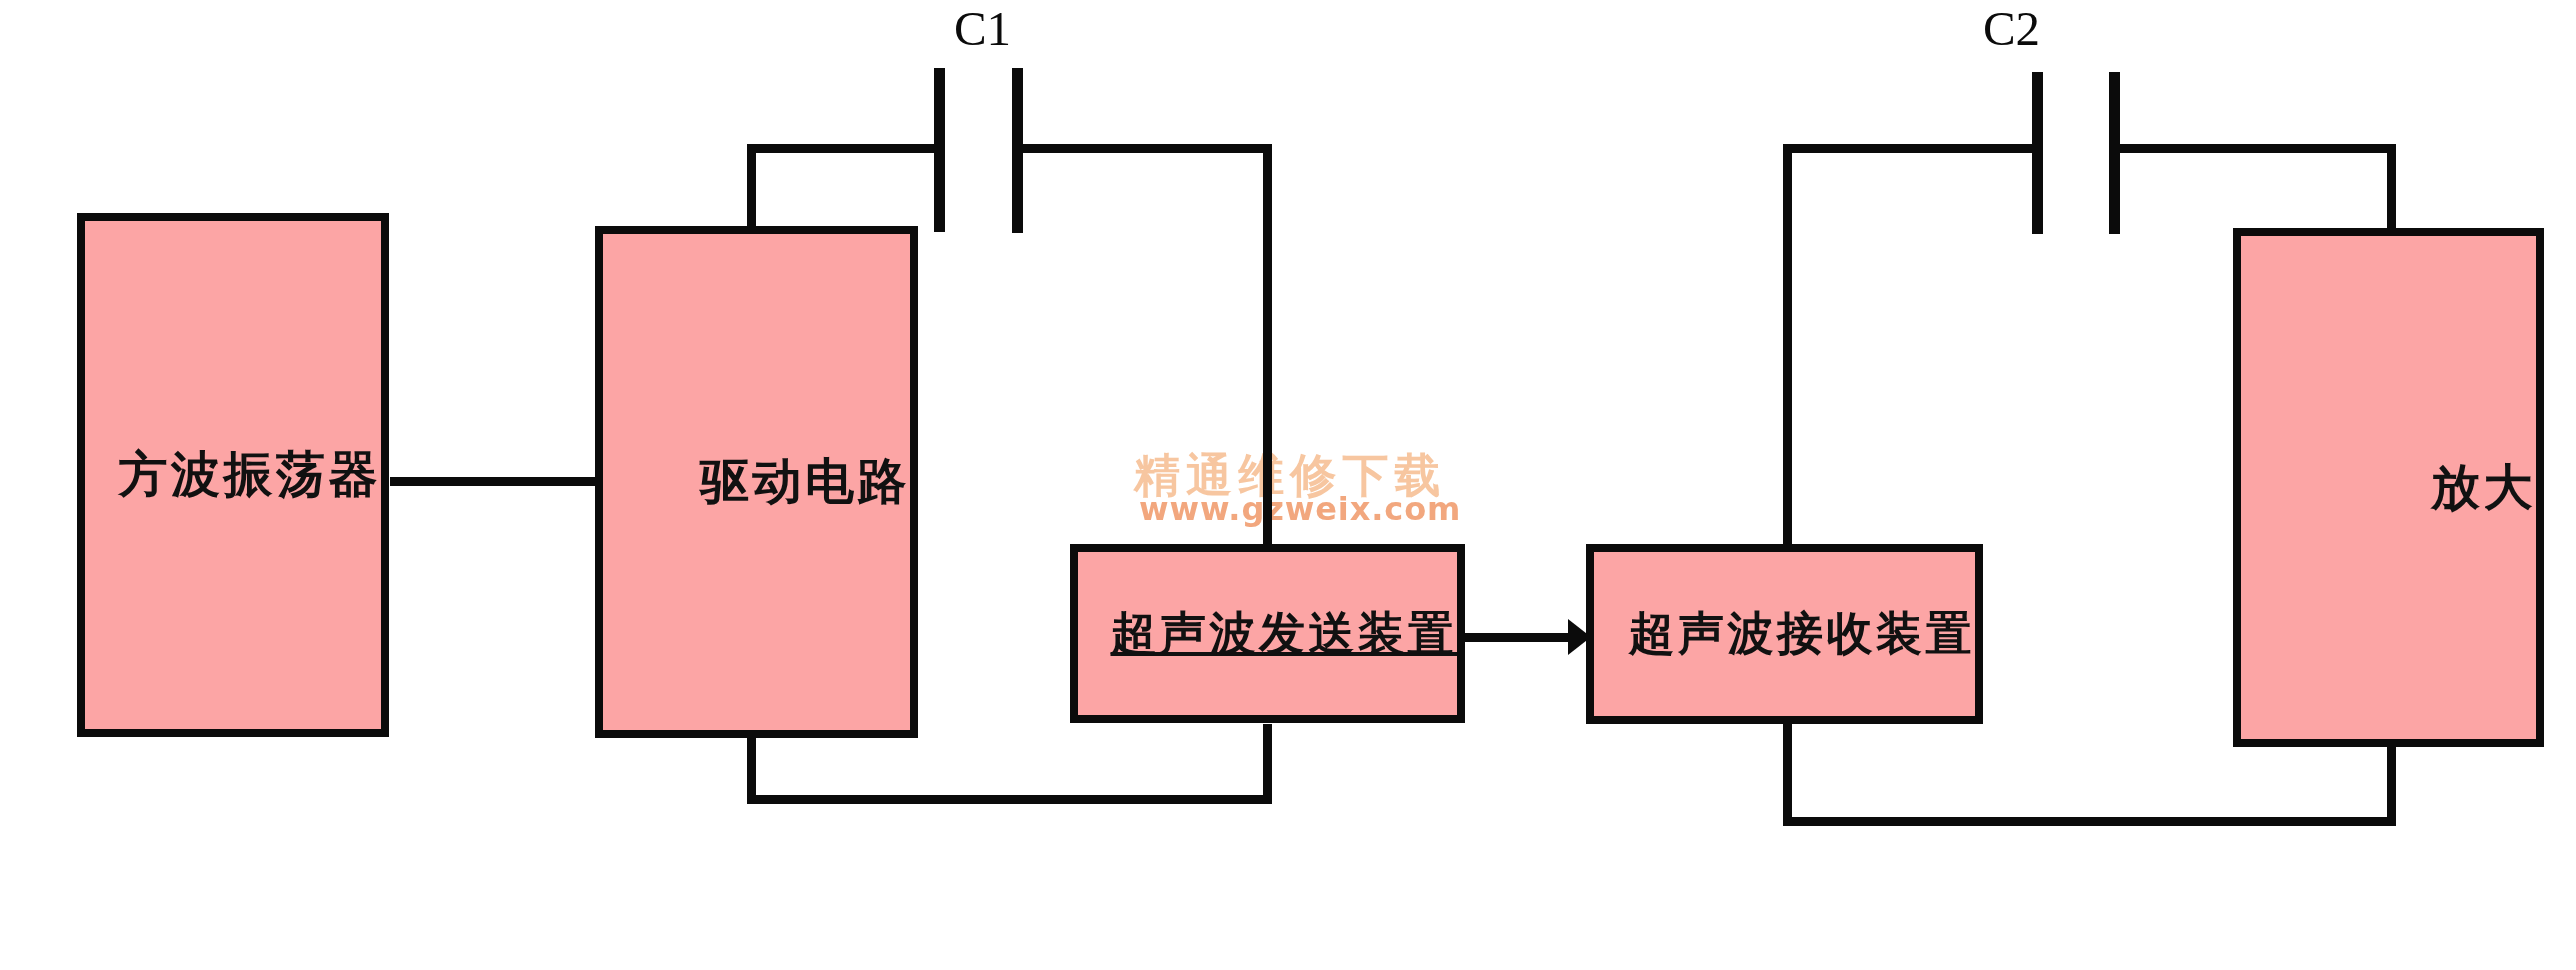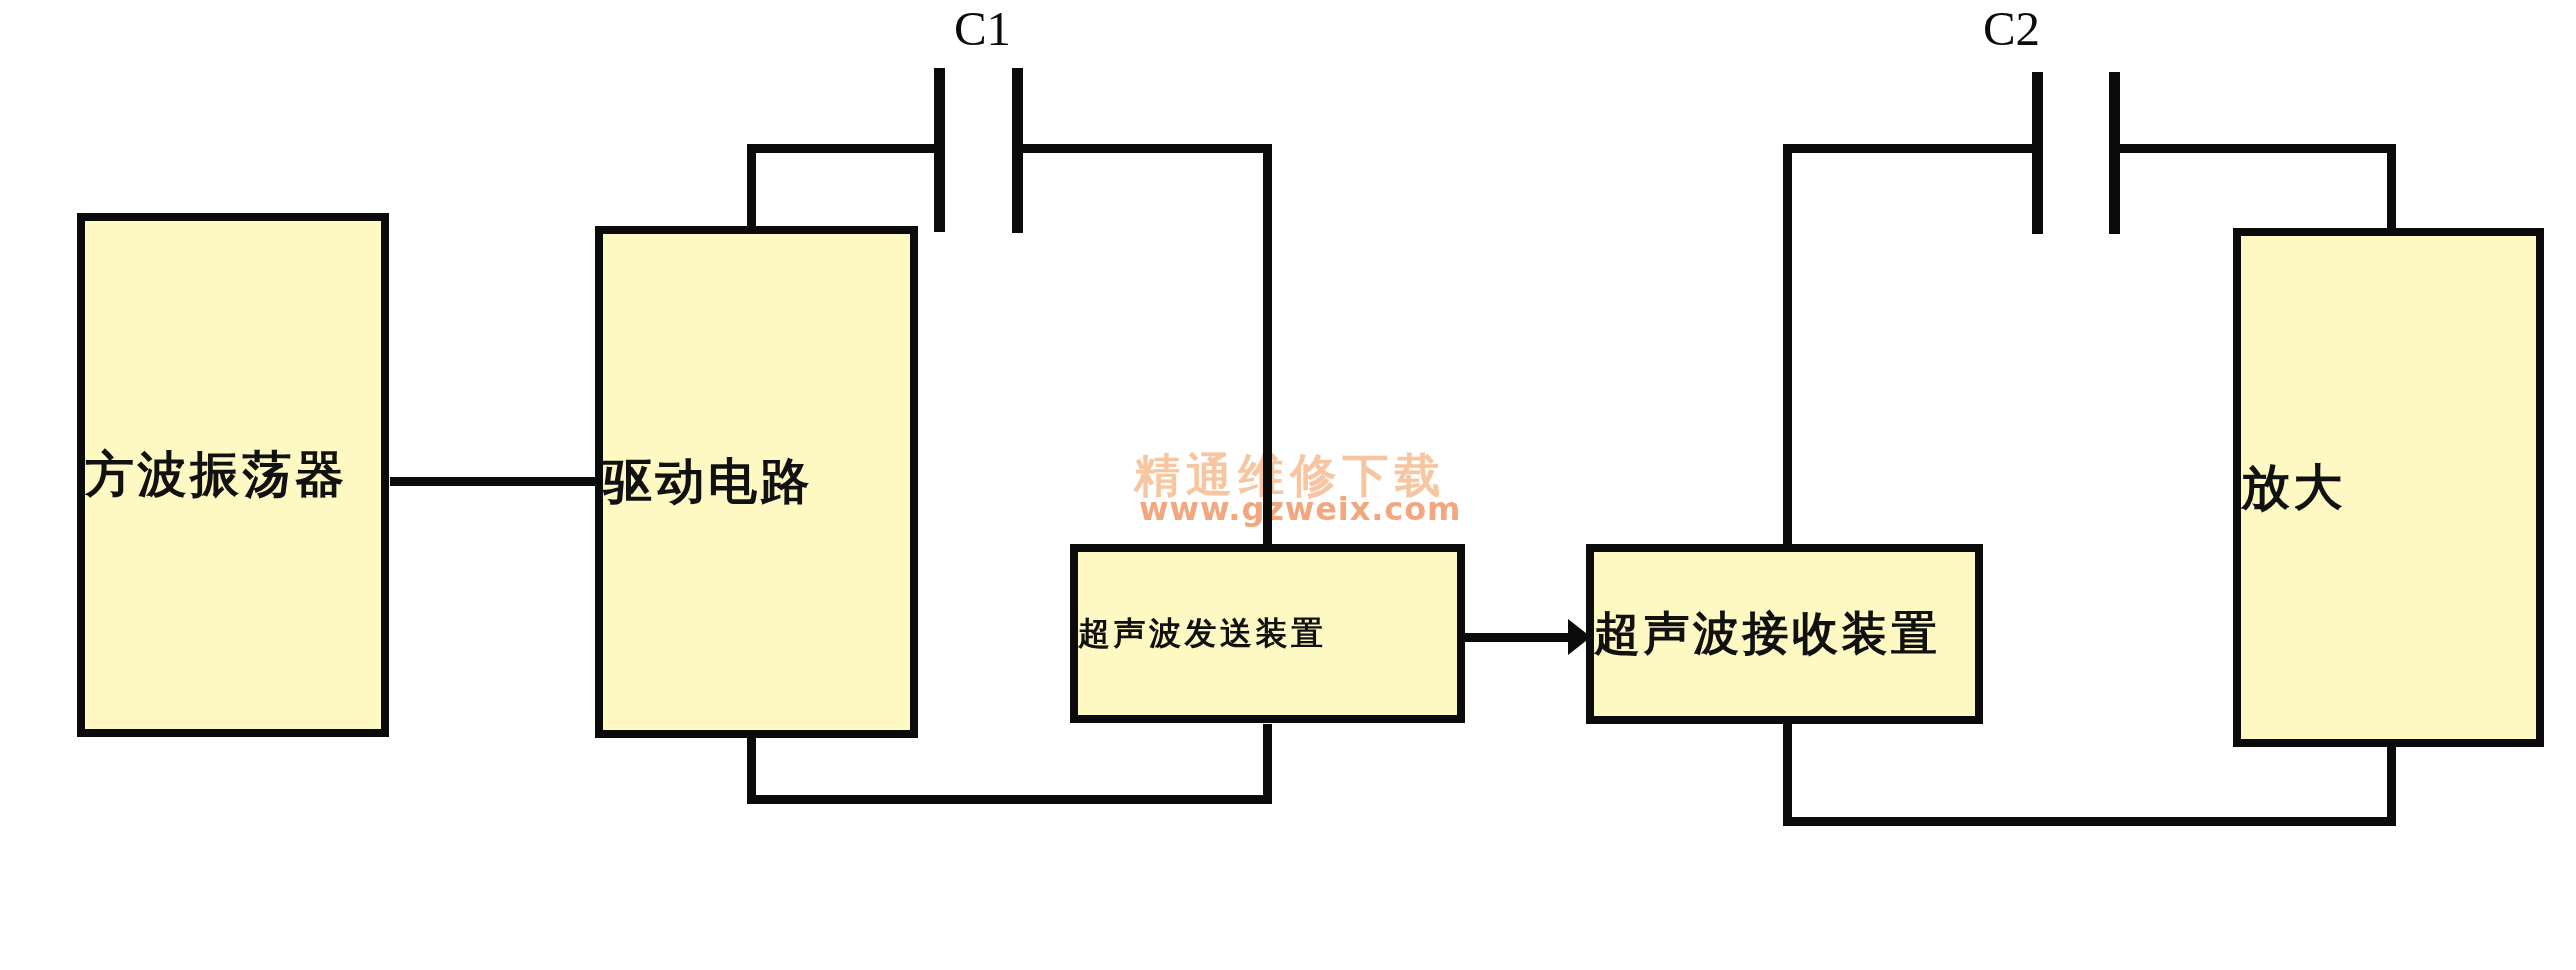--- a/index.html
+++ b/index.html
@@ -12,28 +12,28 @@
   }
   
   .wm{position:absolute;z-index:1;font-weight:bold;white-space:nowrap;}
   #wm1{left:1134px;top:445px;font-size:46px;letter-spacing:6.1px;color:#f7c6a0;}
   #wm2{left:1139px;top:490px;font-size:32px;letter-spacing:0.9px;color:#f2a77e;}
   
   .box{
     position:absolute;z-index:3;
     box-sizing:border-box;
     border:8.8px solid #0b0b0b;
-    background:#fef9c3;
-    display:flex;align-items:center;justify-content:flex-start;
+    background:#fca5a5;
+    display:flex;align-items:center;justify-content:flex-end;
     font-size:49px;font-weight:bold;color:#111;
     letter-spacing:3.5px;white-space:nowrap;
   }
   #box-oscillator{left:77px;top:213px;width:312px;height:524px;}
   #box-driver{left:595px;top:226px;width:323px;height:512px;}
-  #box-transmitter{left:1070px;top:544px;width:395px;height:179px;font-size:32px;}
+  #box-transmitter{left:1070px;top:544px;width:395px;height:179px;font-size:46px;text-decoration:underline;}
   #box-receiver{left:1586px;top:544px;width:397px;height:180px;font-size:46px;}
   #box-amplifier{left:2233px;top:228px;width:311px;height:519px;}
   
   .hline,.vline{position:absolute;z-index:2;background:#0b0b0b;}
   .hline{height:8.8px;}
   .vline{width:8.8px;}
   #w-osc-drv{left:390px;top:477px;width:210px;}
   #w-drv-up{left:747px;top:144px;height:90px;}
   #w-c1-left{left:751px;top:144px;width:188px;}
   #w-c1-right{left:1022px;top:144px;width:249px;}

